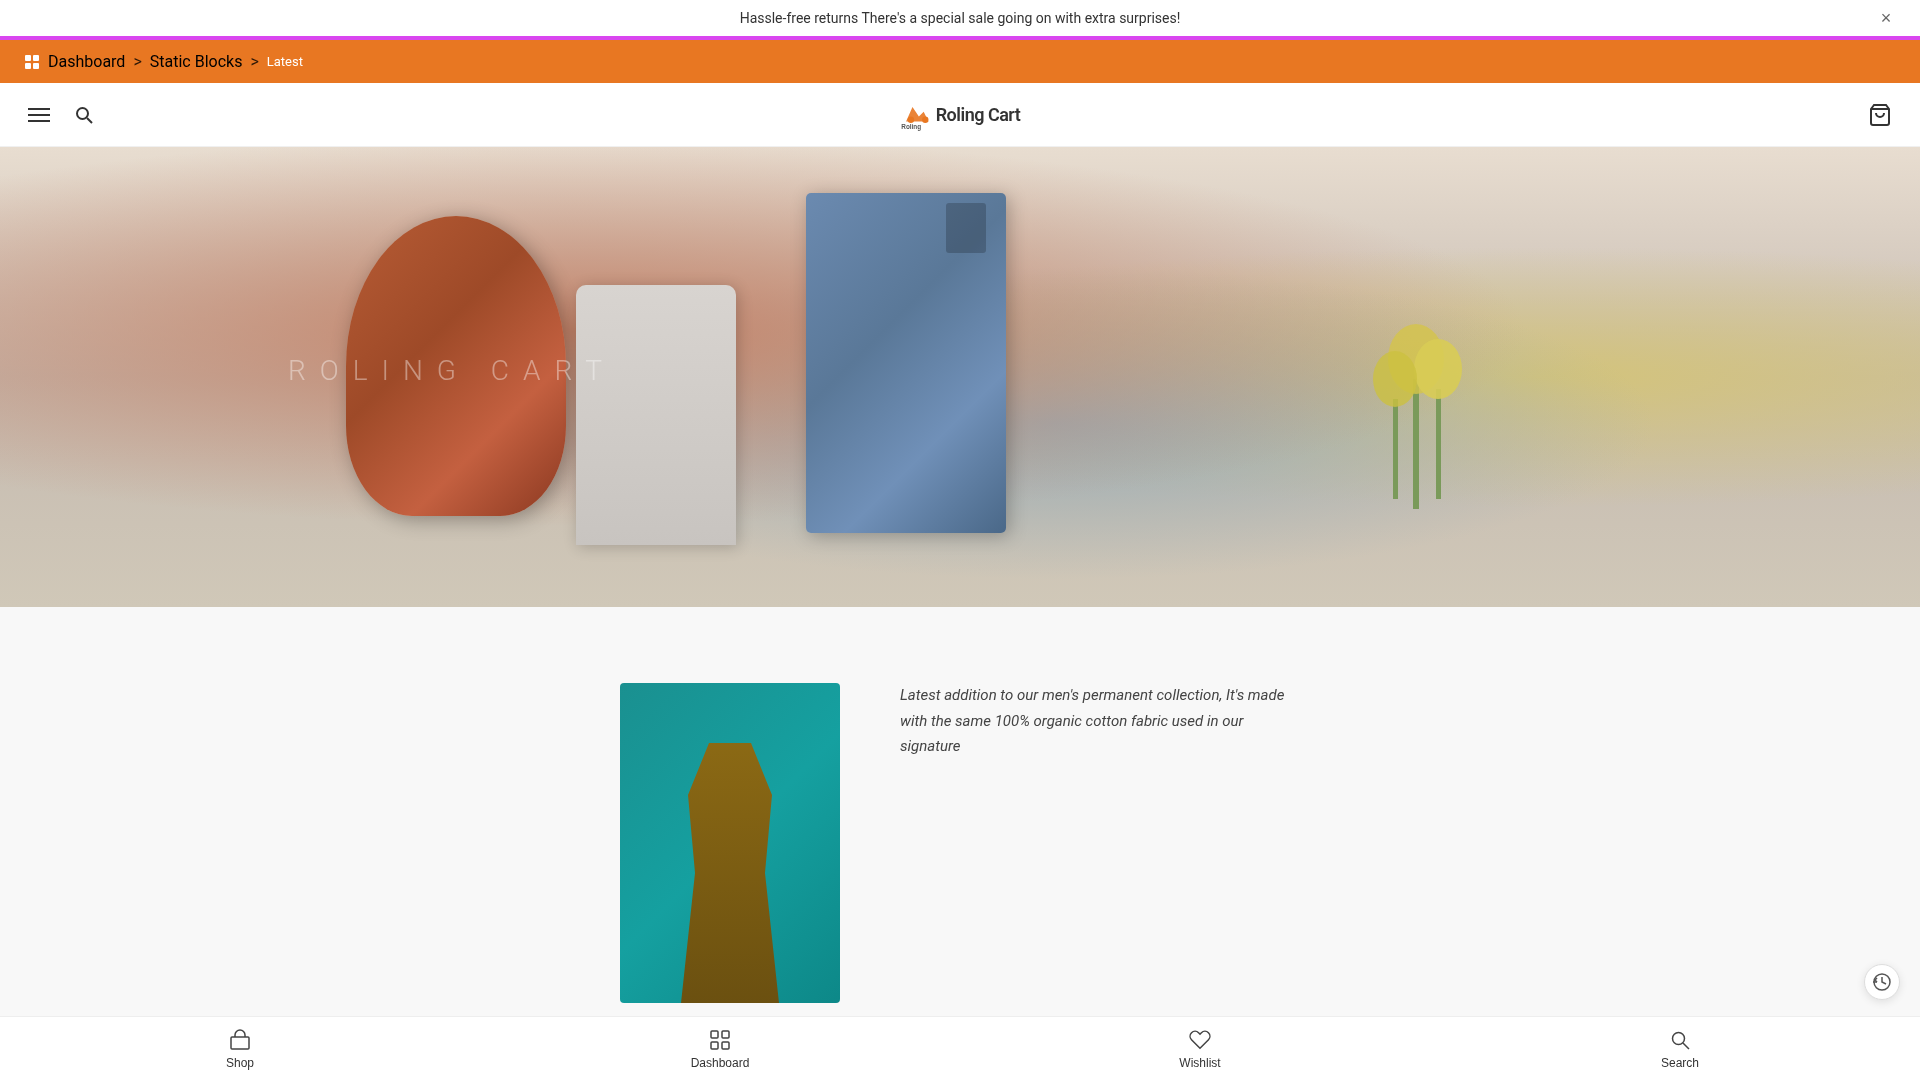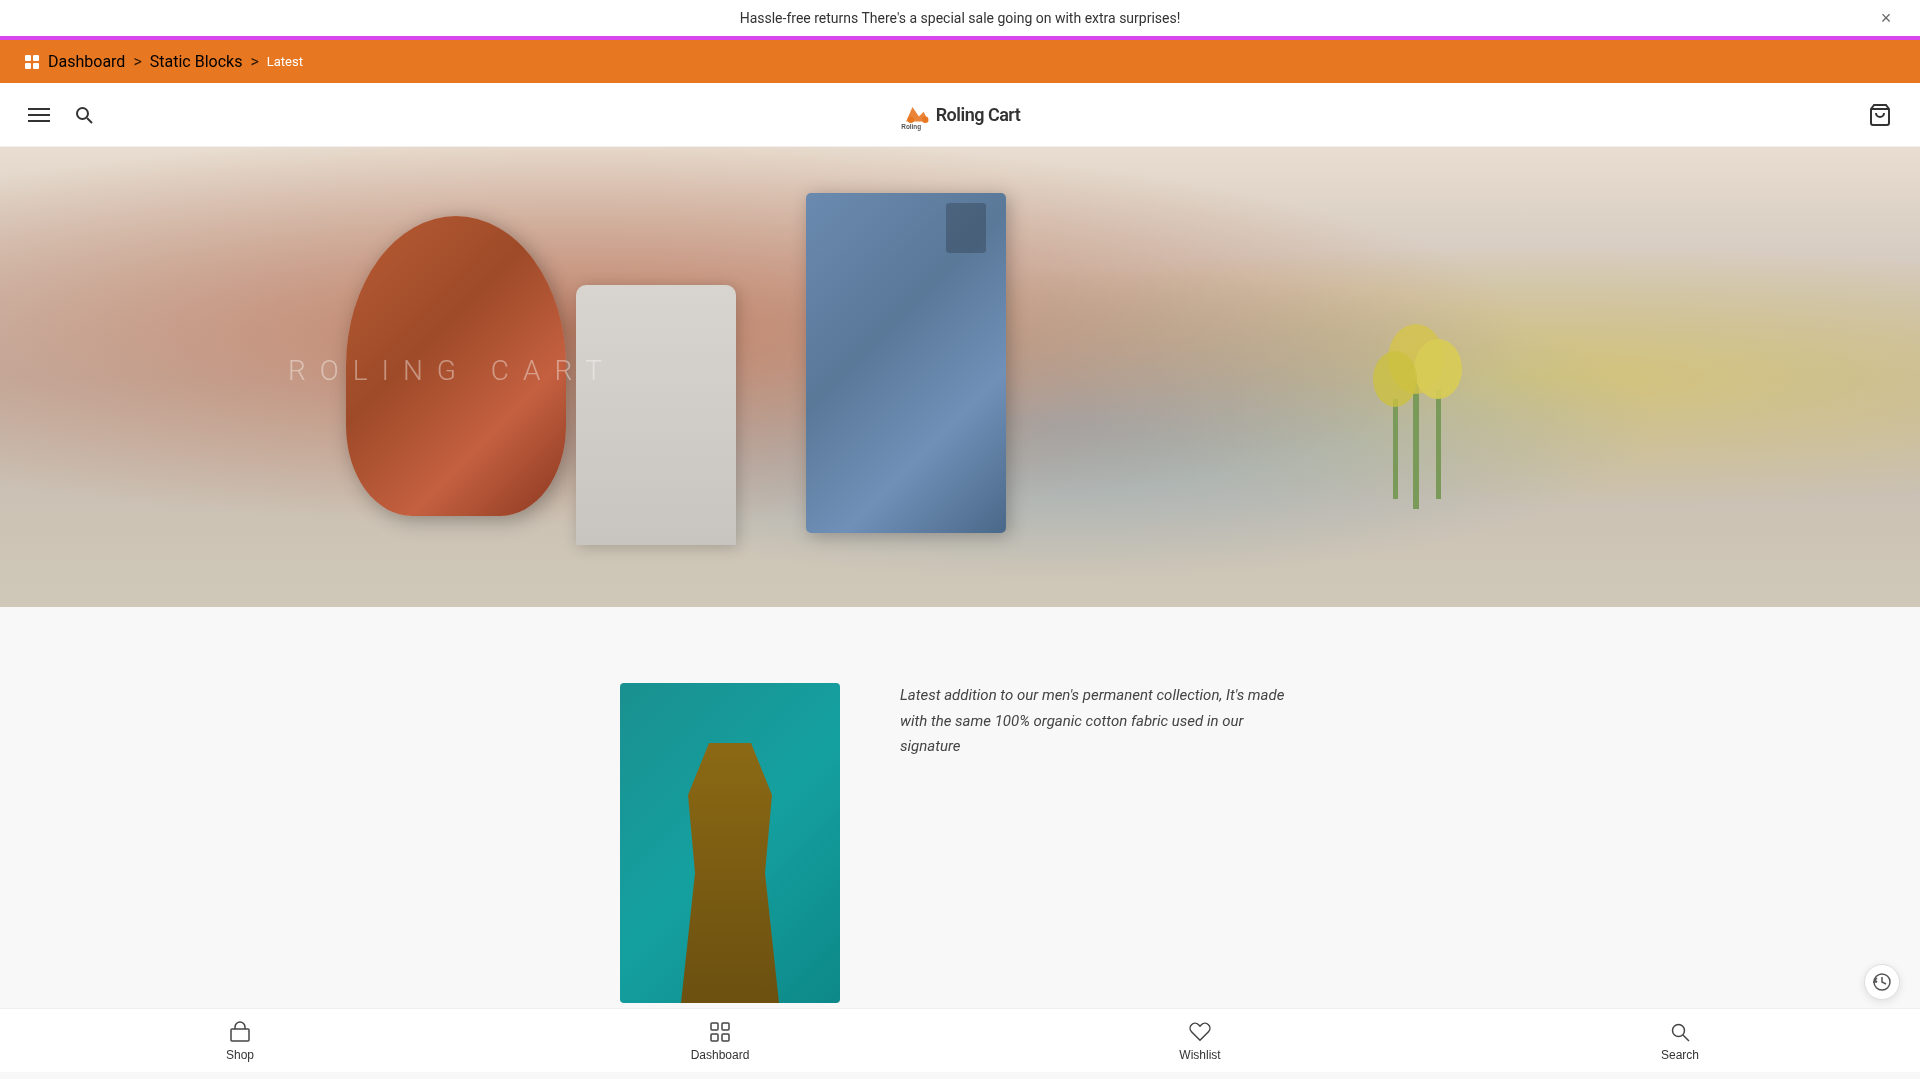--- a/index.html
+++ b/index.html
@@ -293,21 +293,21 @@
     .product-description {
       font-size: 15px;
       line-height: 1.7;
       color: #444;
       font-style: italic;
     }
 
     
     .bottom-nav {
       position: fixed;
-      bottom: 8px;
+      bottom: 0;
       left: 0;
       right: 0;
       background: #fff;
       border-top: 1px solid #eee;
       display: flex;
       align-items: center;
       justify-content: space-around;
       padding: 8px 0;
       height: 64px;
       z-index: 100;

